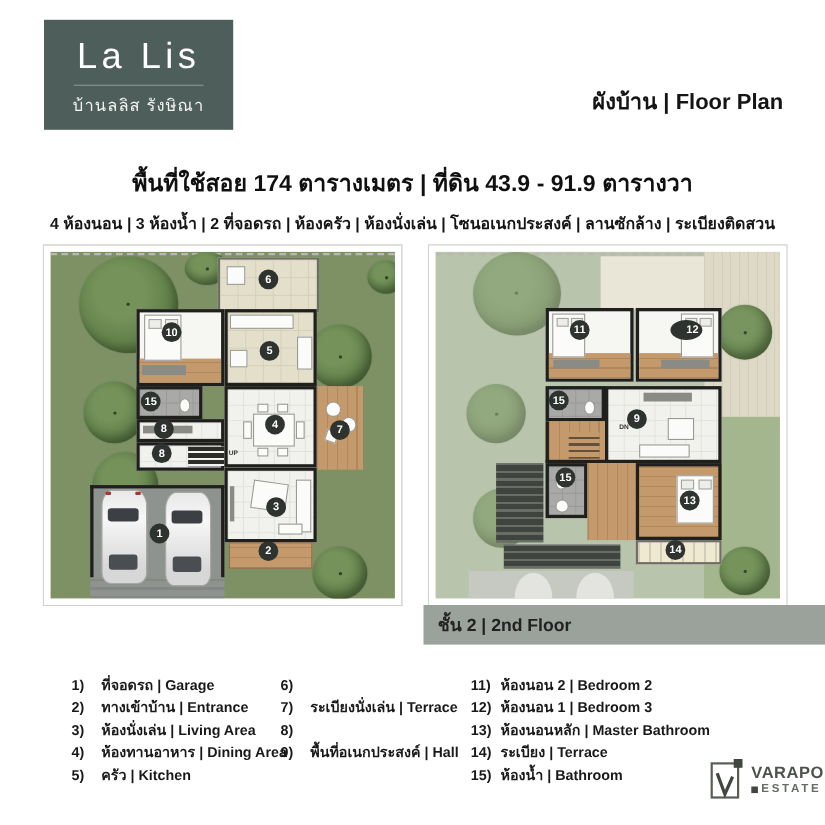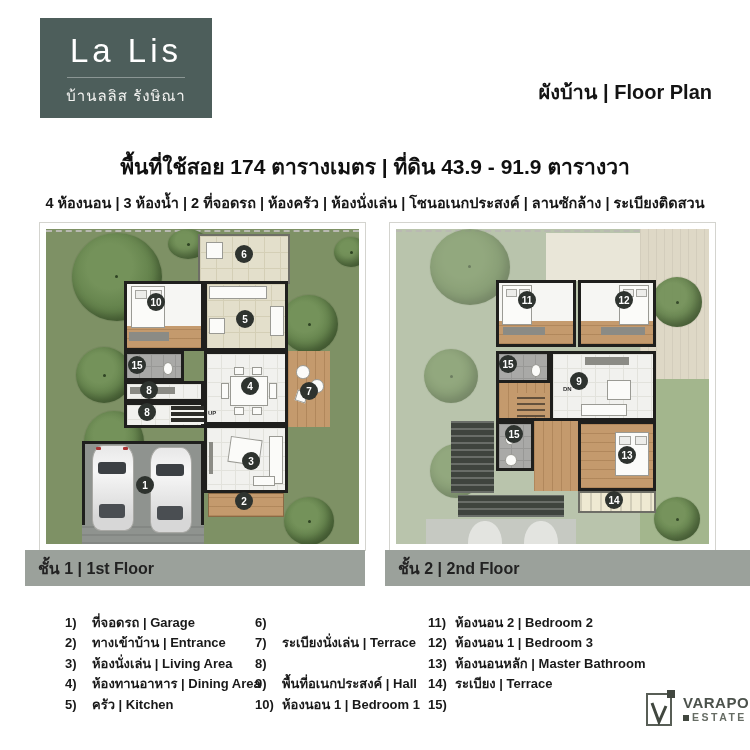--- a/index.html
+++ b/index.html
@@ -278,31 +278,28 @@
 
     <div class="room stripe-cream wall-light" style="left:182px;top:262px;width:78px;height:22px;"></div>
 
     <div class="room roofdark" style="left:55px;top:192px;width:43px;height:72px;"></div>
     <div class="room roofdark" style="left:62px;top:266px;width:106px;height:22px;"></div>
     <div class="ghostcar" style="left:72px;top:292px;"></div>
     <div class="ghostcar" style="left:128px;top:292px;"></div>
 
     <div class="badges"></div>
   <div class="badge" style="left: 131px; top: 71px;">11</div>
-      <div class="badge" style="left: 228px; top: 71px;">12</div>
+      <div class="badge" style="left: 228px; top: 71px; padding-left: 11px;">12</div>
       <div class="badge" style="left: 112px; top: 135px;">15</div>
       <div class="badge" style="left: 183px; top: 152px;">9</div>
       <div class="badge" style="left: 118px; top: 205px;">15</div>
       <div class="badge" style="left: 231px; top: 226px;">13</div>
       <div class="badge" style="left: 218px; top: 271px;">14</div>
     </div>
 
-  <div class="floor-bar bar1">
-    <span>ชั้น 1 | 1st Floor</span>
-  </div>
   <div class="floor-bar bar2">
     <span>ชั้น 2 | 2nd Floor</span>
   </div>
 
   <div class="legend">
     <div class="legend-col col0">
         <div class="legend-row">
           <span class="legend-num">1)</span>
           <span class="legend-text">ที่จอดรถ | Garage</span>
         </div>
@@ -331,44 +328,41 @@
           <span class="legend-num">7)</span>
           <span class="legend-text">ระเบียงนั่งเล่น | Terrace</span>
         </div>
         <div class="legend-row">
           <span class="legend-num">8)</span>
         </div>
         <div class="legend-row">
           <span class="legend-num">9)</span>
           <span class="legend-text">พื้นที่อเนกประสงค์ | Hall</span>
         </div>
-        <div class="legend-row">
-          <span class="legend-num">10)</span>
-          <span class="legend-text">ห้องนอน 1 | Bedroom 1</span>
-        </div>
       </div>
     <div class="legend-col col2">
         <div class="legend-row">
           <span class="legend-num">11)</span>
           <span class="legend-text">ห้องนอน 2 | Bedroom 2</span>
         </div>
         <div class="legend-row">
           <span class="legend-num">12)</span>
           <span class="legend-text">ห้องนอน 1 | Bedroom 3</span>
         </div>
         <div class="legend-row">
           <span class="legend-num">13)</span>
           <span class="legend-text">ห้องนอนหลัก | Master Bathroom</span>
         </div>
         <div class="legend-row">
           <span class="legend-num">14)</span>
           <span class="legend-text">ระเบียง | Terrace</span>
         </div>
         <div class="legend-row">
           <span class="legend-num">15)</span>
+          <span class="legend-text">ห้องน้ำ | Bathroom</span>
         </div>
       </div>
   </div>
 
   <div class="varapol">
     <svg class="v-mark" viewBox="0 0 34 40">
       <rect x="2" y="5" width="24" height="31" fill="none" stroke="#585e56" stroke-width="2"></rect>
       <rect x="22" y="1" width="8" height="8" fill="#41473f"></rect>
       <path d="M7 14 L14 33 L21 17" fill="none" stroke="#41473f" stroke-width="3"></path>
     </svg>

